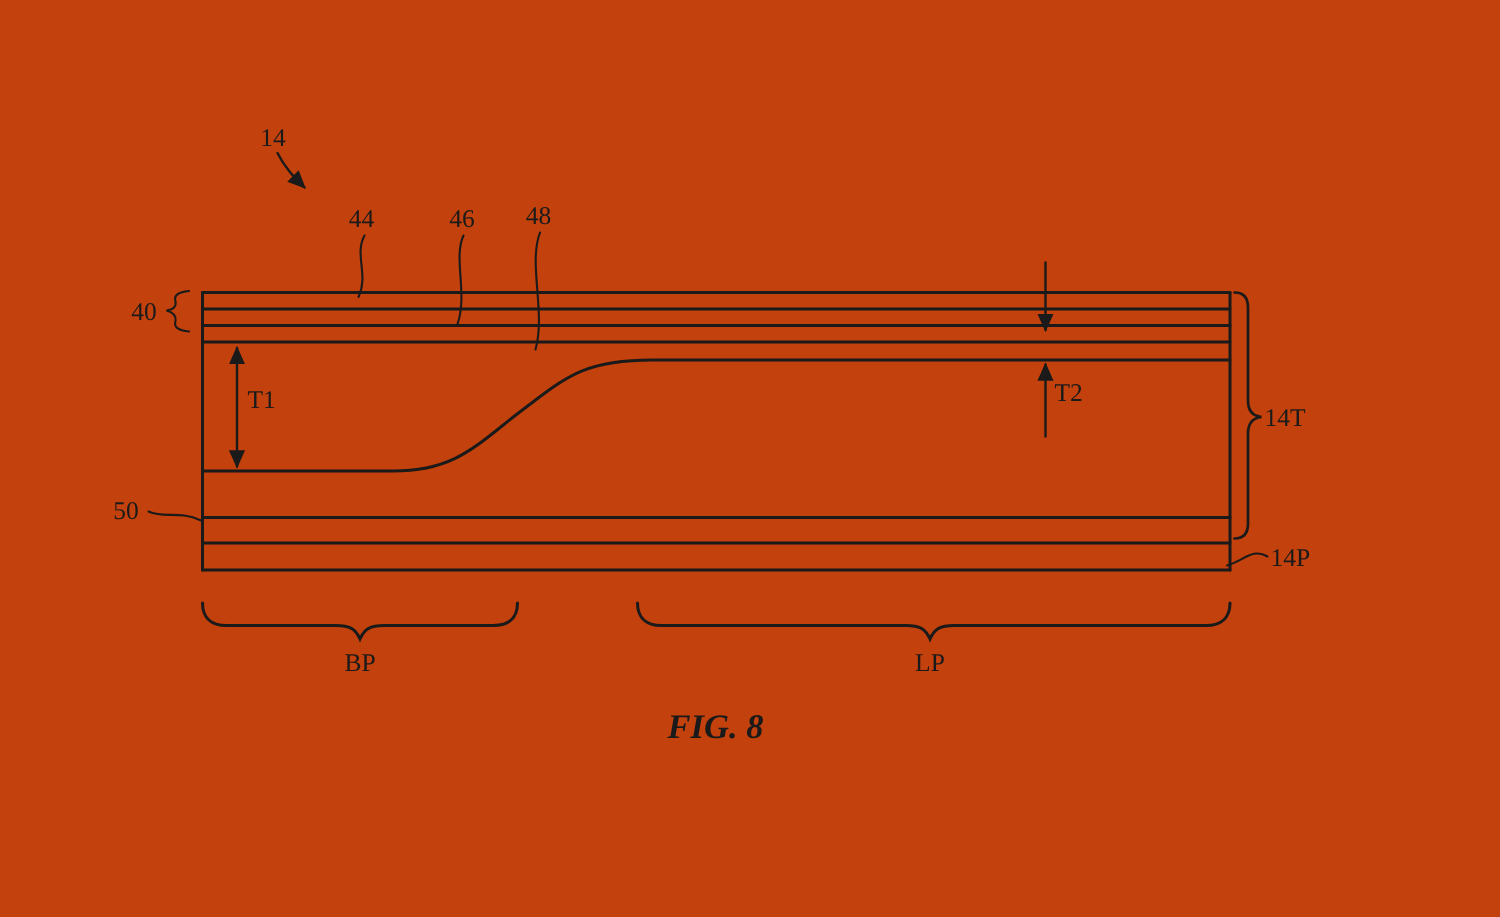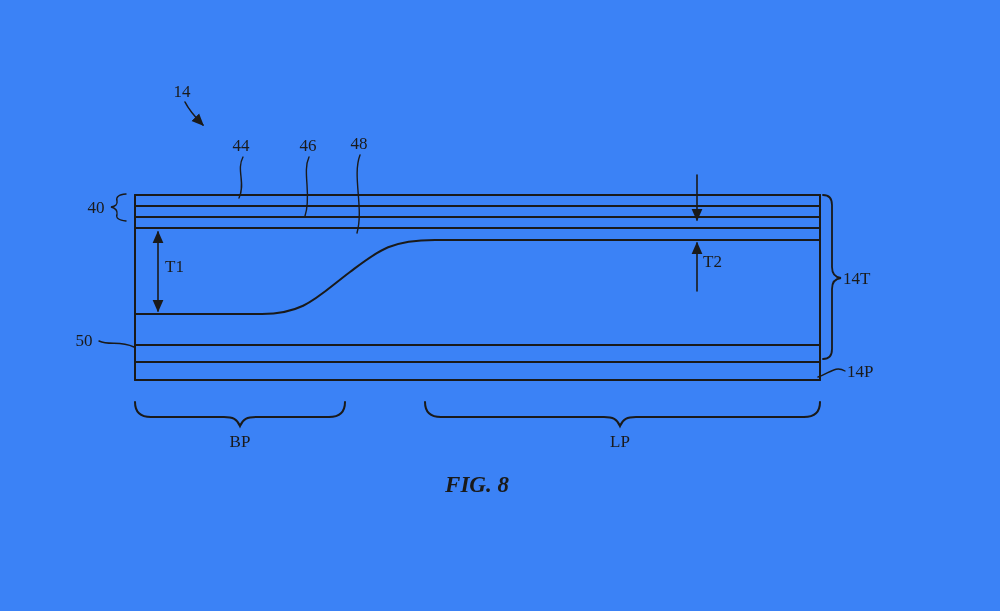--- a/index.html
+++ b/index.html
@@ -4,21 +4,21 @@
 <style>
   html, body {
     margin: 0;
     padding: 0;
     background: #ffffff;
   }
   .figure-canvas {
     position: relative;
     width: 1000px;
     height: 611px;
-    background: #3b82f6;
+    background: #c2410c;
     overflow: hidden;
   }
   svg { display: block; }
   .ref-label {
     font-family: "Liberation Serif", "DejaVu Serif", serif;
     font-size: 17px;
     fill: #1a1a1a;
   }
   .fig-caption {
     font-family: "Liberation Serif", "DejaVu Serif", serif;

